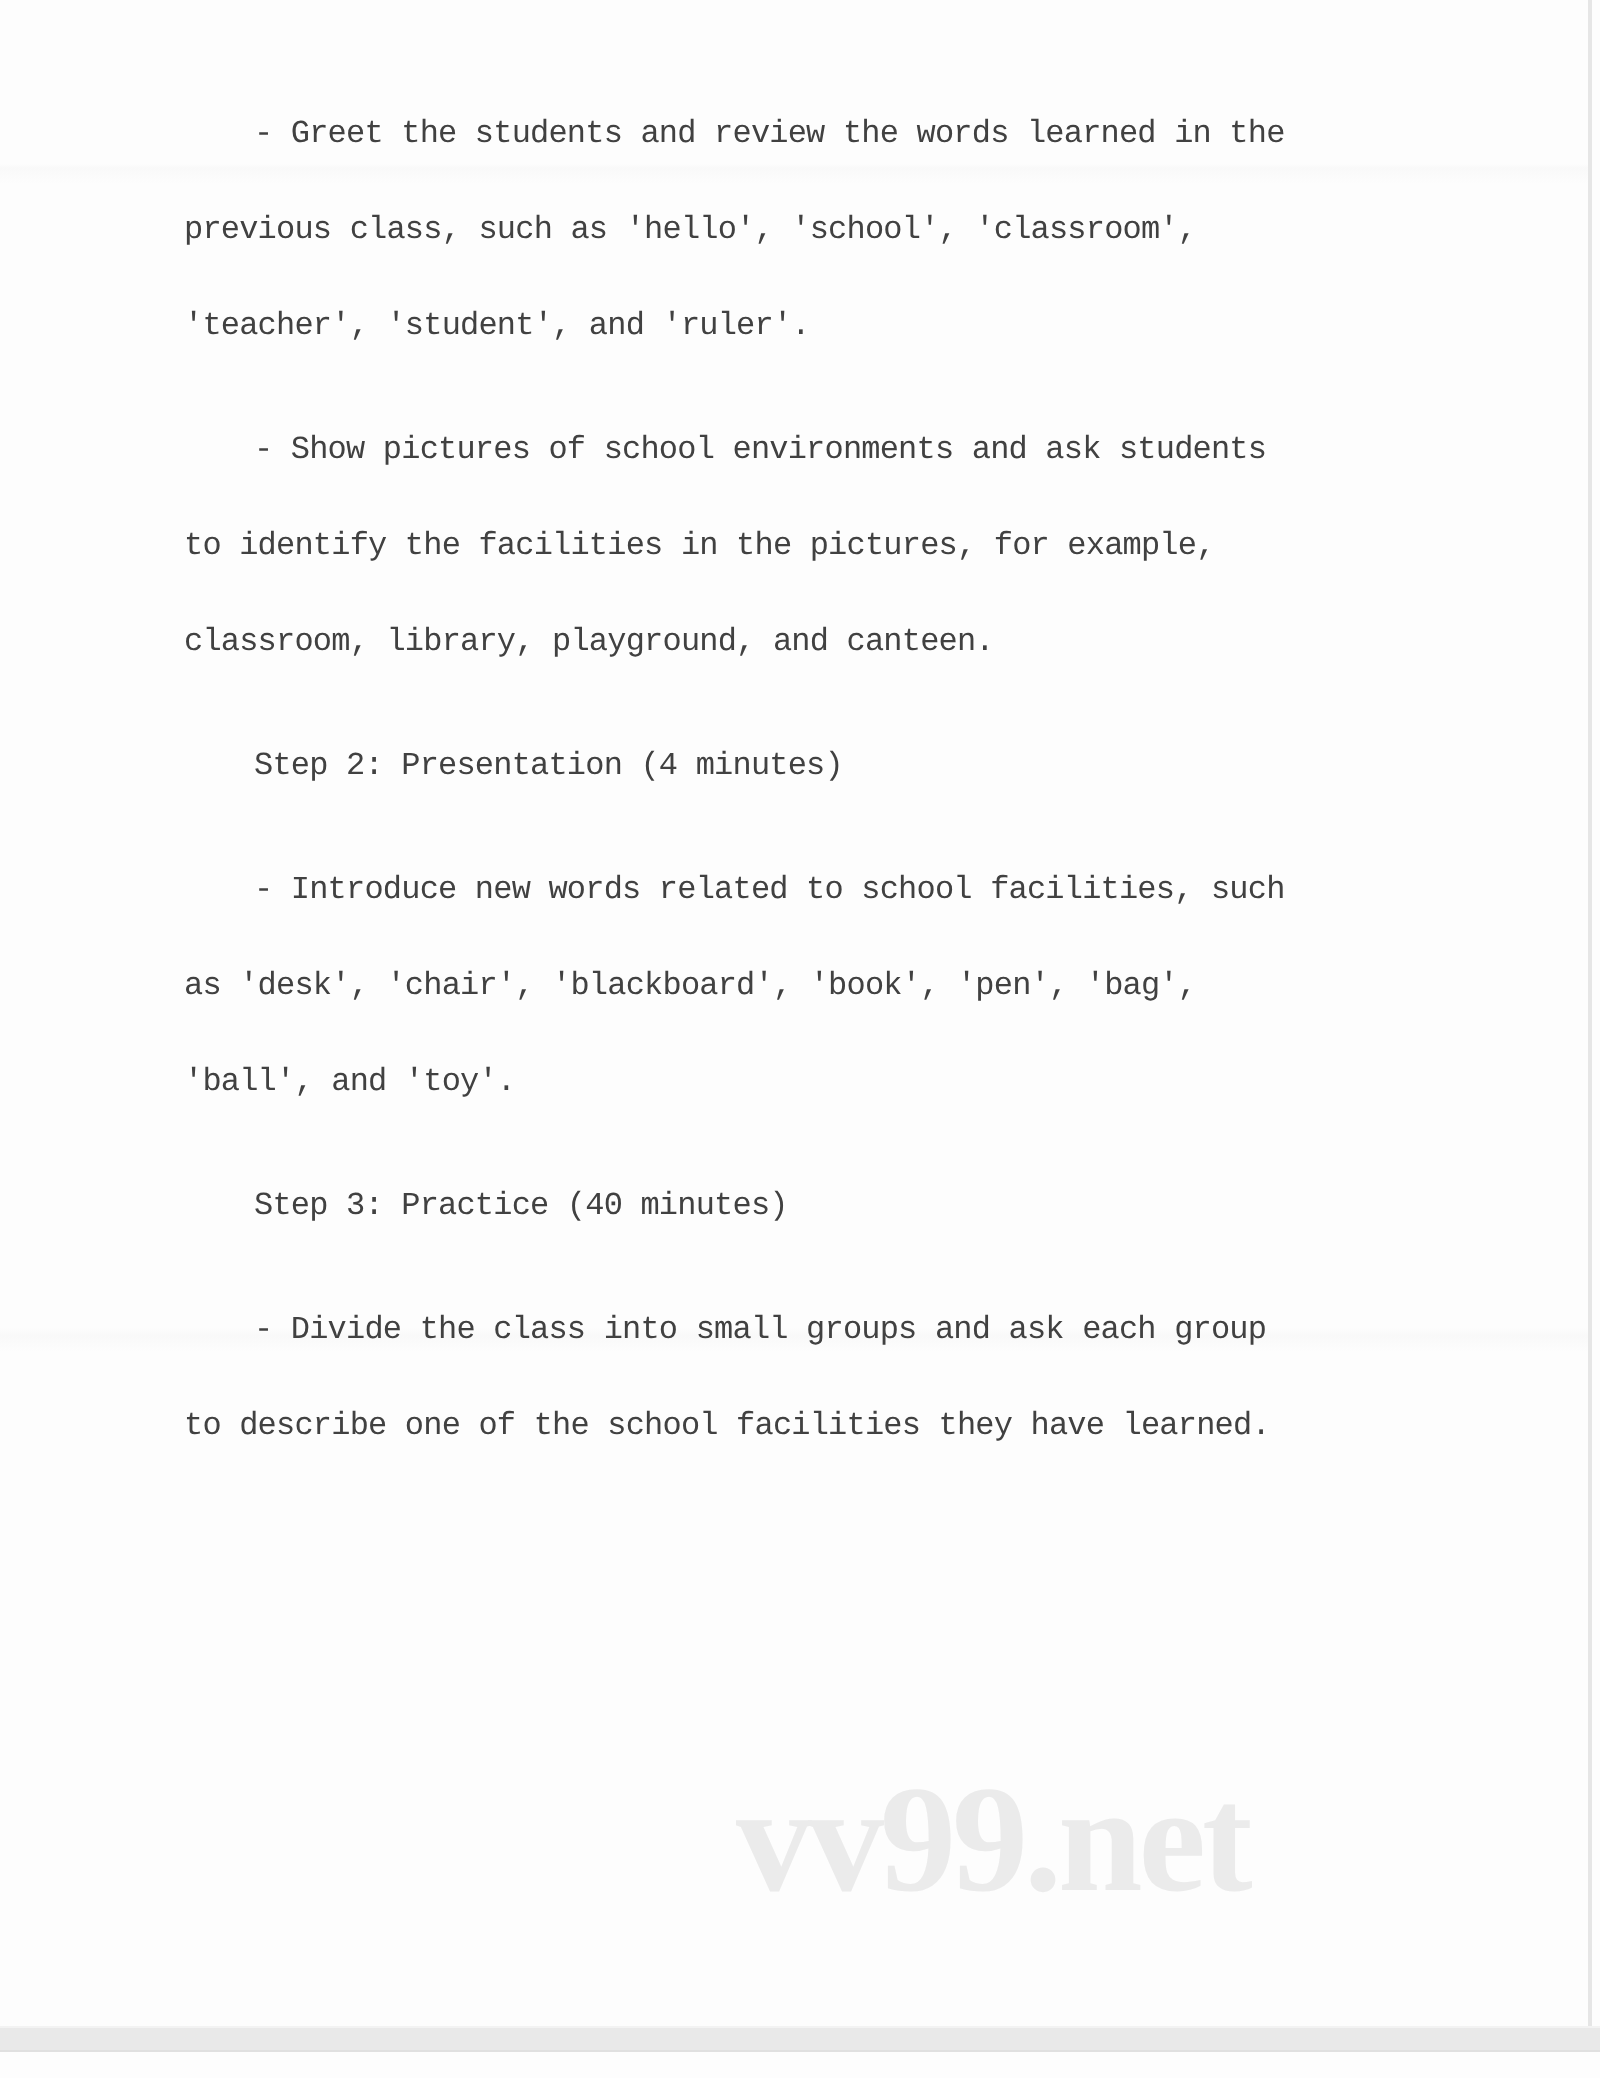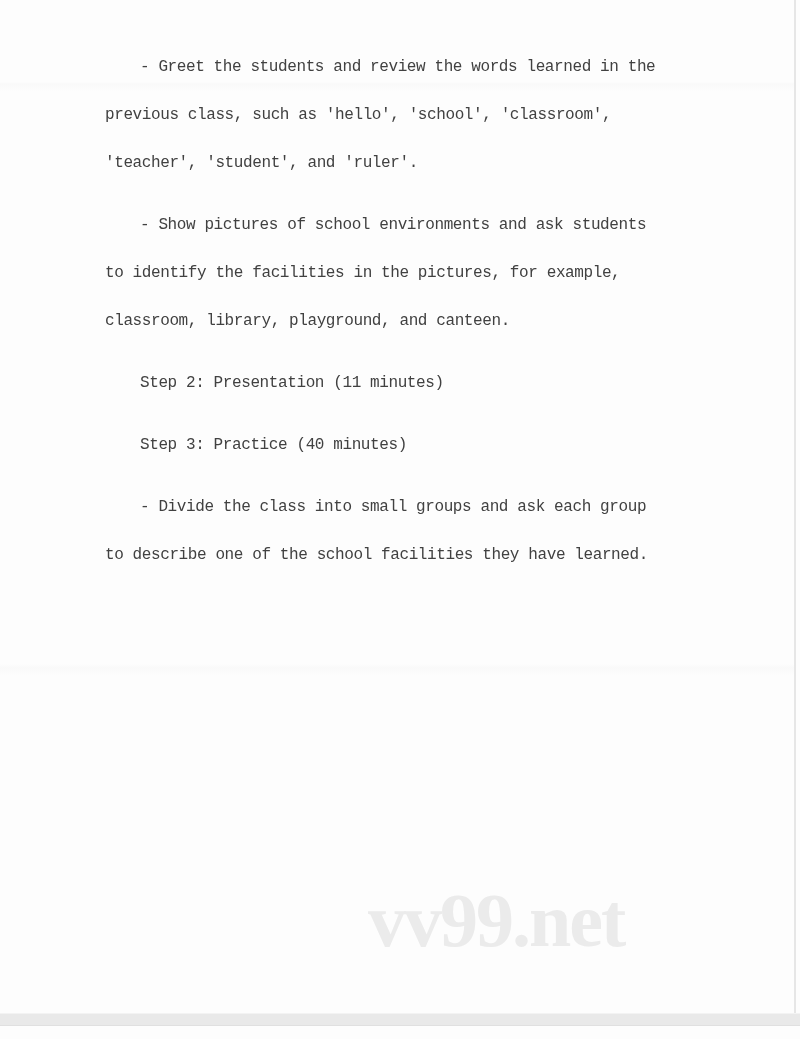--- a/index.html
+++ b/index.html
@@ -36,21 +36,21 @@
   }
   .right-gutter {
     position: absolute;
     left: 796px; top: 0;
     width: 4px; height: 1039px;
     background: #fdfdfd;
   }
   
   .doc-text {
     position: absolute;
-    left: 105px;
+    left: 92px;
     top: 43px;
     width: 625px;
     color: #414141;
     font-family: "Liberation Mono", "DejaVu Sans Mono", monospace;
     font-size: 16px;
     line-height: 48px;
     letter-spacing: -0.4px;
   }
   .doc-text p {
     margin: 0 0 14px 0;
@@ -85,21 +85,22 @@
     background: #fdfdfd;
   }
 </style>
 </head>
 <body>
 
 <div class="doc-page">
   <div class="doc-text" style="color: rgb(65, 65, 65);">
       <p>- Greet the students and review the words learned in the<br>previous class, such as 'hello', 'school', 'classroom',<br>'teacher', 'student', and 'ruler'.</p>
       <p>- Show pictures of school environments and ask students<br>to identify the facilities in the pictures, for example,<br>classroom, library, playground, and canteen.</p>
-      <p>Step 2: Presentation (11 minutes)</p>
+      <p>Step 2: Presentation (4 minutes)</p>
+      <p>- Introduce new words related to school facilities, such<br>as 'desk', 'chair', 'blackboard', 'book', 'pen', 'bag',<br>'ball', and 'toy'.</p>
       <p>Step 3: Practice (40 minutes)</p>
       <p>- Divide the class into small groups and ask each group<br>to describe one of the school facilities they have learned.</p>
     </div>
   <div class="watermark" style="color: rgb(235, 235, 235);">vv99.net</div>
 </div>
 
 <div class="page-edge-line"></div>
 <div class="right-gutter"></div>
 <div class="bottom-bar"></div>
 <div class="below-bar"></div>

